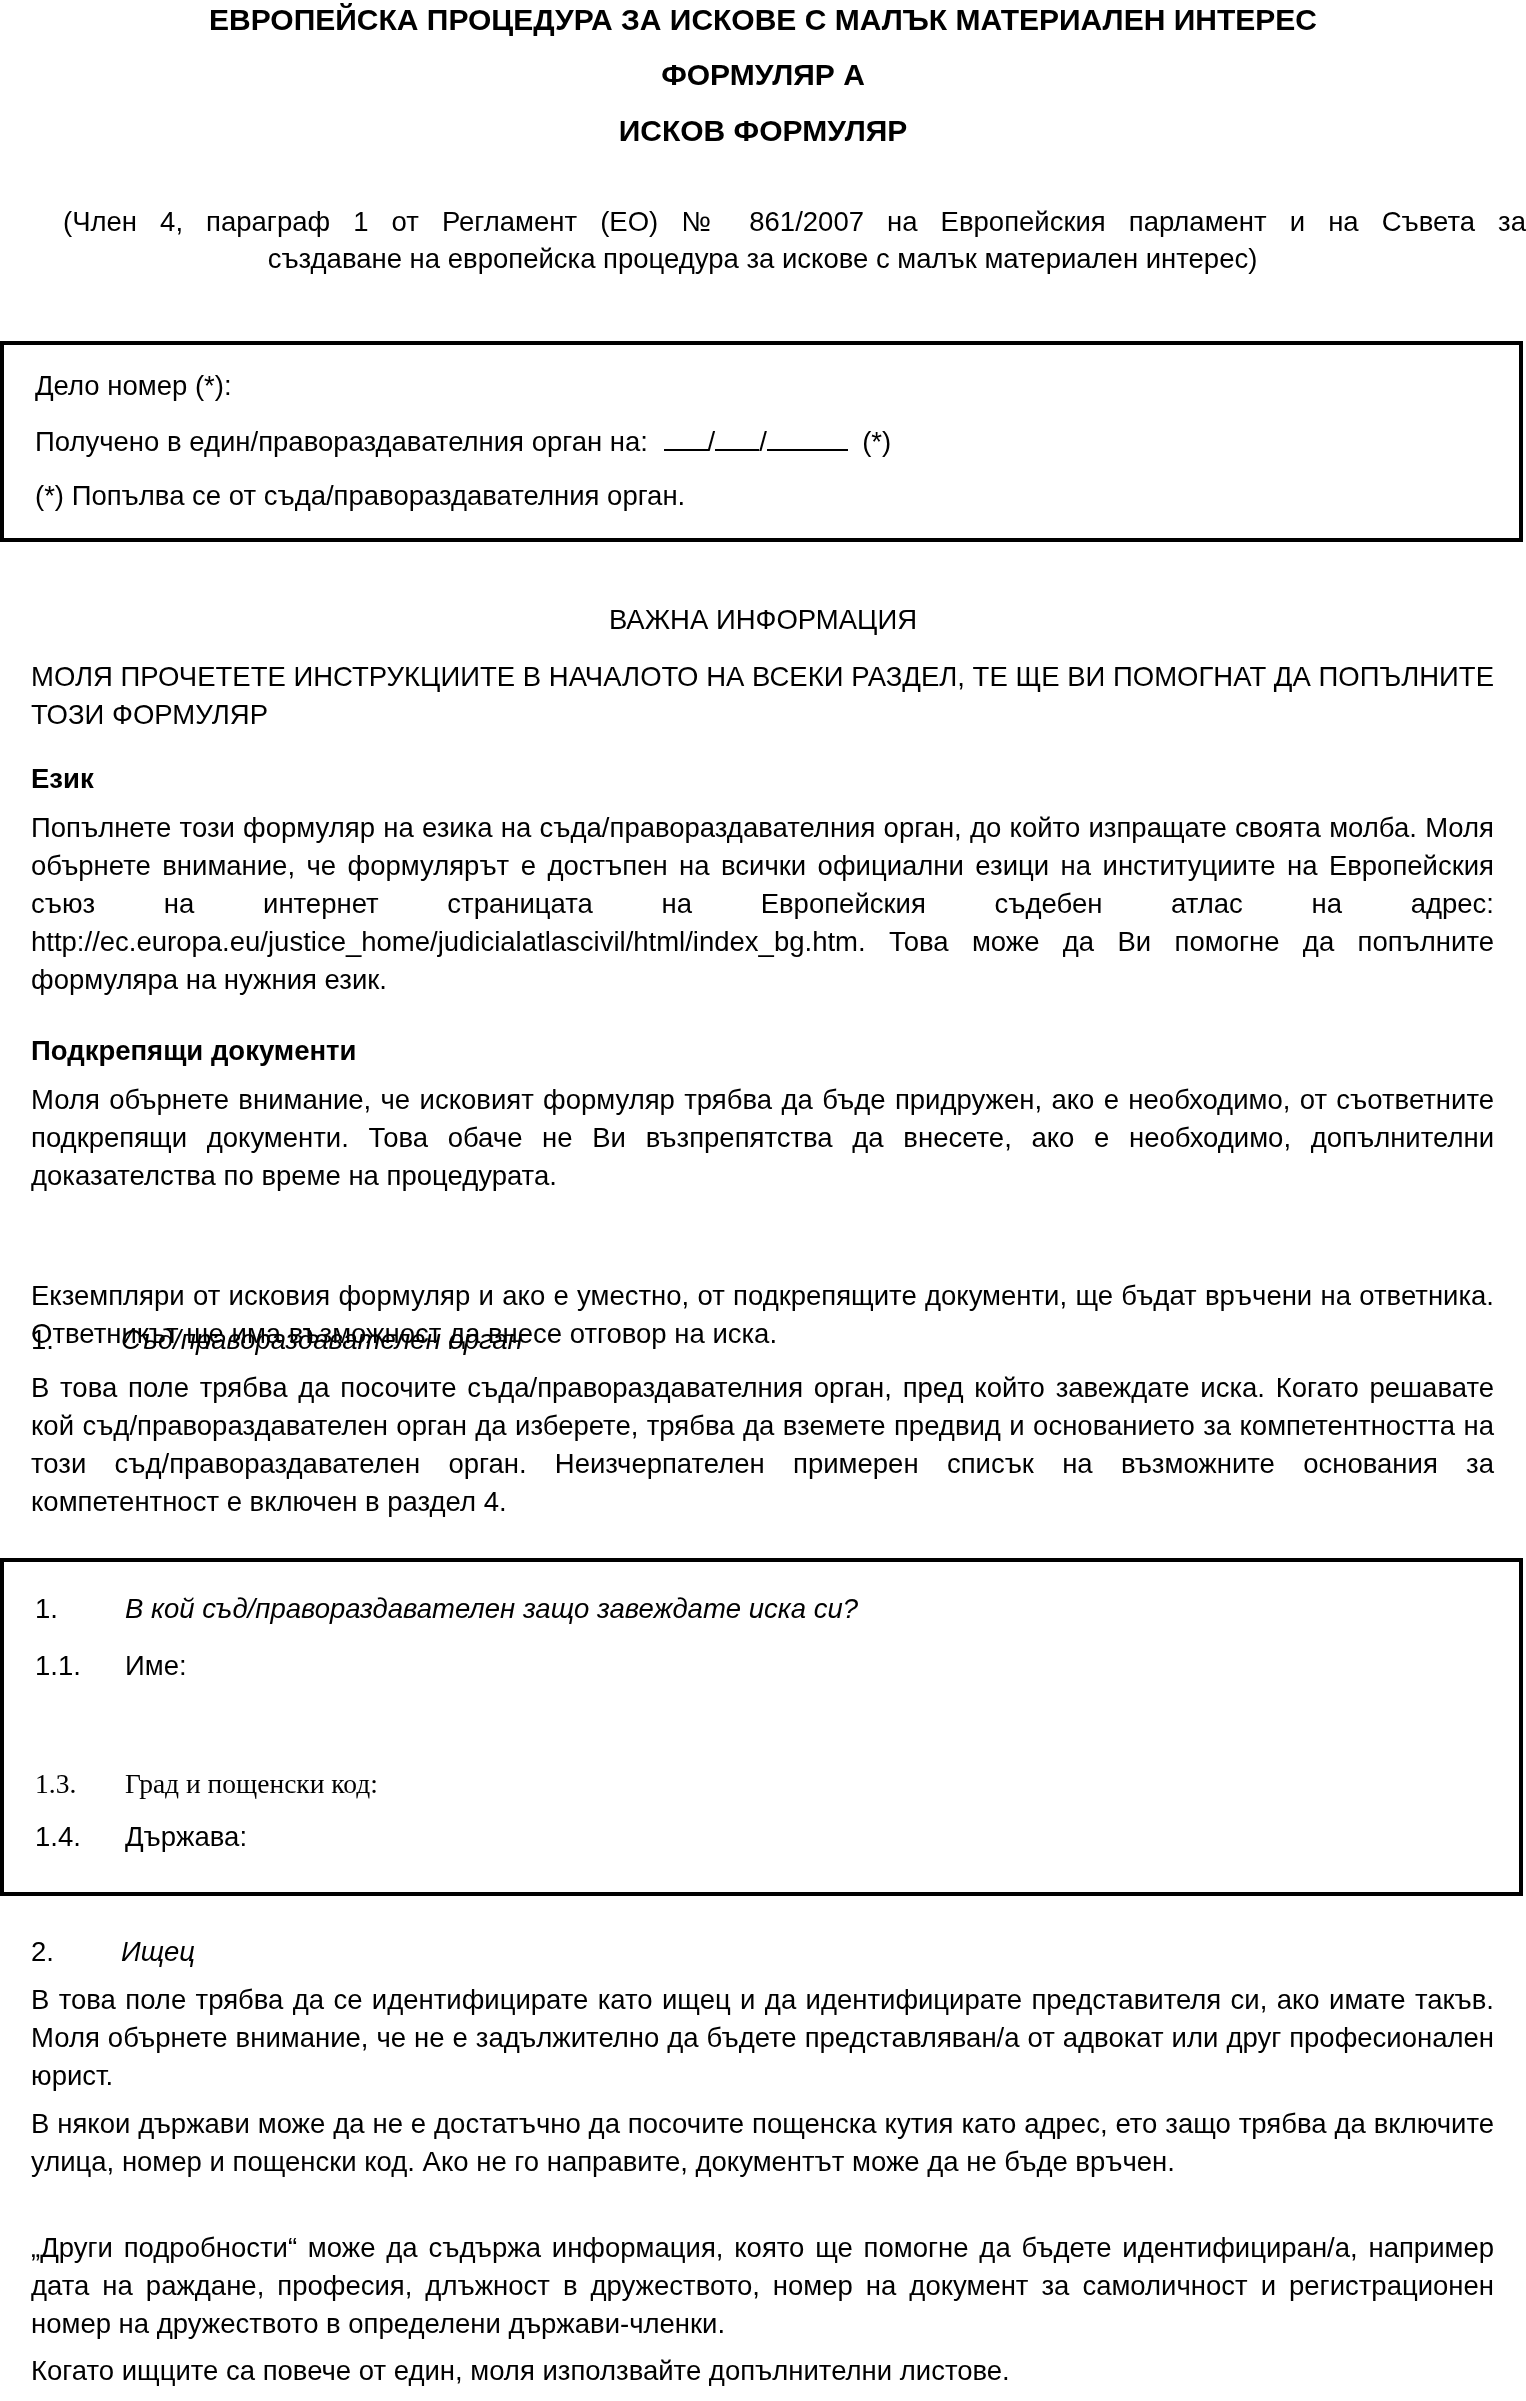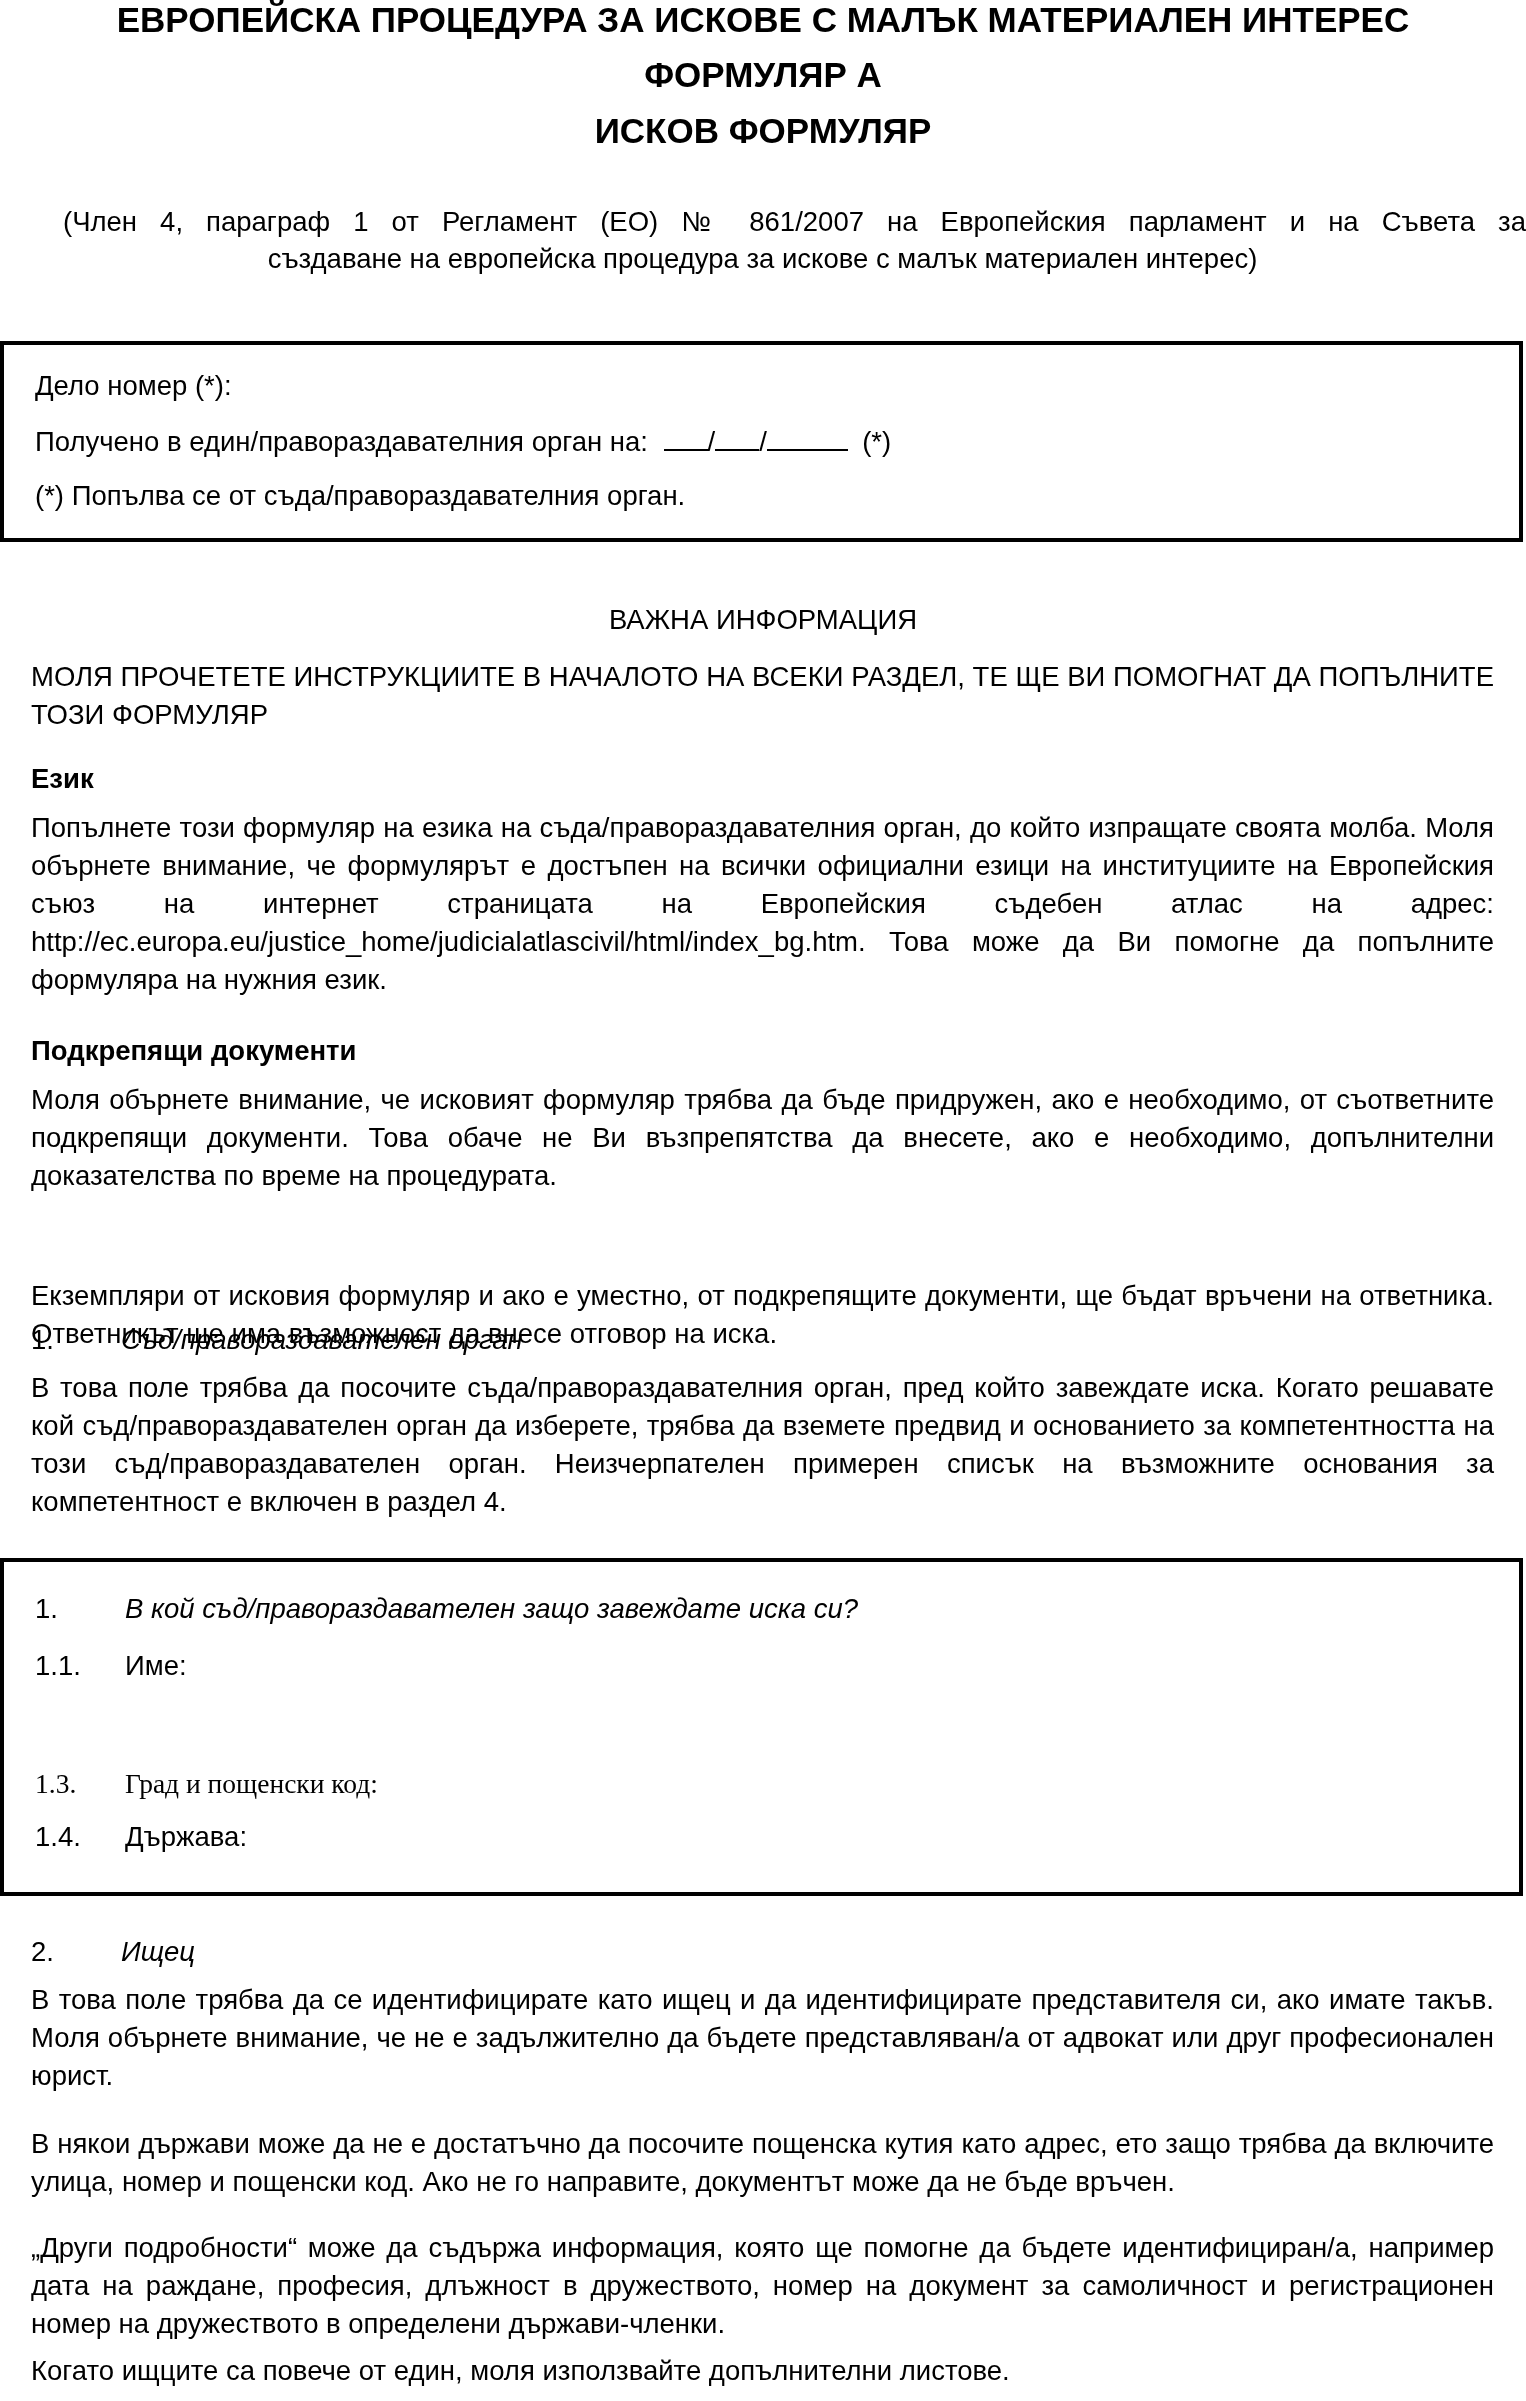--- a/index.html
+++ b/index.html
@@ -8,21 +8,21 @@
     height: 2401px;
     position: relative;
     overflow: hidden;
     font-family: "Liberation Sans", sans-serif;
     color: #000000;
     font-size: 27.5px;
     line-height: 38px;
   }
   .abs { position: absolute; }
   .center { left: 0; width: 1526px; text-align: center; }
-  .title { font-weight: bold; font-size: 35px; line-height: 32px; }
+  .title { font-weight: bold; font-size: 30px; line-height: 32px; }
   .para { left: 31px; width: 1463px; text-align: justify; text-align-last: left; }
   .para-center { left: 31px; width: 1463px; text-align: center; }
   .bold { font-weight: bold; }
   .italic { font-style: italic; }
   .box {
     position: absolute;
     left: 0;
     width: 1515px;
     border: 4px solid #000;
     box-sizing: content-box;
@@ -78,16 +78,16 @@
   </div>
   <div class="row" style="top:256px;">
     <span class="num">1.4.</span><span>Държава:</span>
   </div>
 </div>
 
 <div class="row abs" style="top:1933px;">
   <span class="num">2.</span><span class="italic">Ищец</span>
 </div>
 <div class="abs para" style="top:1981px;">В това поле трябва да се идентифицирате като ищец и да идентифицирате представителя си, ако имате такъв. Моля обърнете внимание, че не е задължително да бъдете представляван/а от адвокат или друг професионален юрист.</div>
-<div class="abs para" style="top:2105px;margin-top:20px;">В някои държави може да не е достатъчно да посочите пощенска кутия като адрес, ето защо трябва да включите улица, номер и пощенски код. Ако не го направите, документът може да не бъде връчен.</div>
+<div class="abs para" style="top:2105px;">В някои държави може да не е достатъчно да посочите пощенска кутия като адрес, ето защо трябва да включите улица, номер и пощенски код. Ако не го направите, документът може да не бъде връчен.</div>
 <div class="abs para" style="top:2229px;">„Други подробности“ може да съдържа информация, която ще помогне да бъдете идентифициран/а, например дата на раждане, професия, длъжност в дружеството, номер на документ за самоличност и регистрационен номер на дружеството в определени държави-членки.</div>
 <div class="abs para" style="top:2352px;">Когато ищците са повече от един, моля използвайте допълнителни листове.</div>
 
 
 </body></html>

